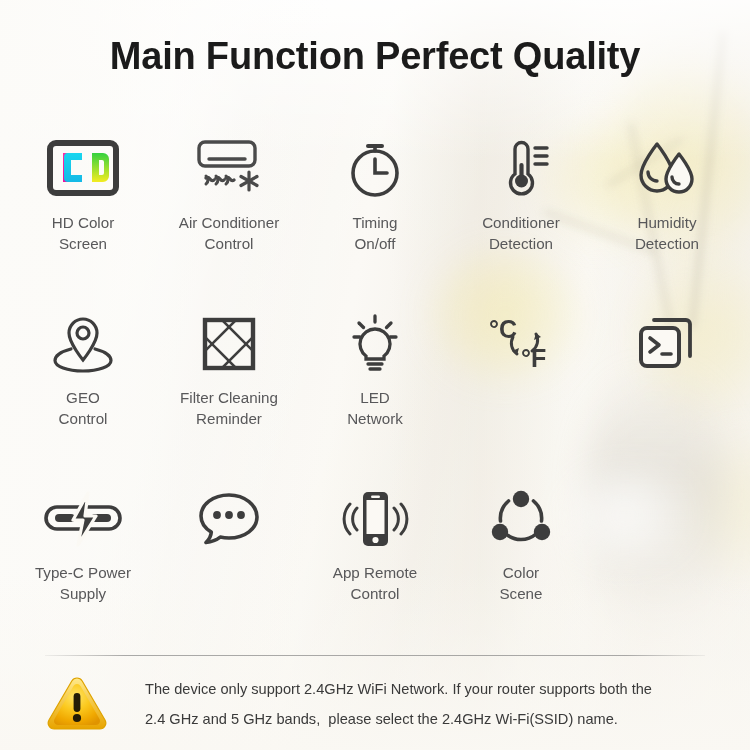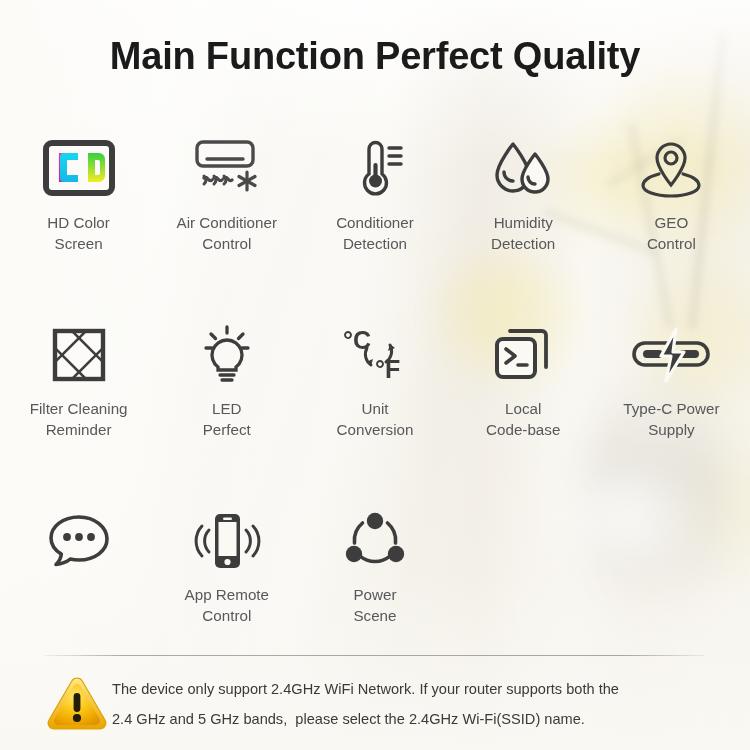--- a/index.html
+++ b/index.html
@@ -71,21 +71,20 @@
     font-weight:600;
     color:#1b1b1b;
     letter-spacing:-.2px;
   }
 
   .grid{
     position:absolute;top:128px;left:10px;width:730px;
     display:grid;
     grid-template-columns:repeat(5,1fr);
     grid-auto-rows:175px;
-    gap:11px;
   }
   .cell{
     display:flex;flex-direction:column;align-items:center;
     padding-top:4px;
   }
   .ico{
     height:74px;width:100%;
     display:flex;align-items:center;justify-content:center;
   }
   .cap{
@@ -98,21 +97,21 @@
     white-space:pre-line;
   }
 
   .divider{
     position:absolute;left:45px;top:655px;width:660px;height:1px;
     background:linear-gradient(90deg,rgba(150,150,150,.12),rgba(120,120,120,.62) 12%,rgba(120,120,120,.62) 88%,rgba(150,150,150,.12));
   }
 
   .footer{
     position:absolute;left:45px;top:672px;width:665px;
-    display:flex;align-items:flex-start;gap:3px;
+    display:flex;align-items:flex-start;gap:36px;
   }
   .warn-wrap{flex:0 0 auto;padding-top:2px;}
   .foot-txt{
     font-size:14.6px;line-height:30px;color:#3a3a3a;
     padding-top:2px;
   }
   .foot-txt div{white-space:pre;}
   svg{display:block;overflow:visible;}
 </style>
 </head>
@@ -192,20 +191,34 @@
                 <line x1="54" y1="38.5" x2="70" y2="47.5"></line>
                 <line x1="70" y1="38.5" x2="54" y2="47.5"></line>
               </g>
             </g>
           </svg>
         </div>
         <div class="cap">Air Conditioner
 Control</div>
       </div>
 
+      <div class="cell">
+        <div class="ico">
+          <svg width="62" height="64" viewBox="0 0 62 64">
+            <g fill="none" stroke="#3d3d3d" stroke-width="3.6" stroke-linecap="round">
+              <circle cx="31" cy="36" r="22"></circle>
+              <line x1="24" y1="9" x2="38" y2="9" stroke-width="4"></line>
+              <line x1="31" y1="9" x2="31" y2="14"></line>
+              <path d="M31 22 v14 h12"></path>
+            </g>
+          </svg>
+        </div>
+        <div class="cap">Timing
+On/off</div>
+      </div>
 
       <div class="cell">
         <div class="ico">
           <svg width="60" height="64" viewBox="0 0 60 64">
             <g fill="none" stroke="#3d3d3d" stroke-width="3.4" stroke-linecap="round">
               <path d="M24 37 V12 a6.5 6.5 0 0 1 13 0 V37 a11 11 0 1 1 -13 0 z"></path>
               <line x1="44" y1="11" x2="56" y2="11"></line>
               <line x1="44" y1="19" x2="56" y2="19"></line>
               <line x1="44" y1="27" x2="56" y2="27"></line>
             </g>
@@ -279,53 +292,49 @@
               <line x1="29" y1="56" x2="39" y2="56"></line>
               <line x1="34" y1="3" x2="34" y2="9"></line>
               <line x1="13" y1="24" x2="19" y2="24"></line>
               <line x1="49" y1="24" x2="55" y2="24"></line>
               <line x1="18" y1="10" x2="22.5" y2="14.5"></line>
               <line x1="50" y1="10" x2="45.5" y2="14.5"></line>
             </g>
           </svg>
         </div>
         <div class="cap">LED
-Perfect</div>
+Network</div>
       </div>
 
       <div class="cell">
         <div class="ico">
           <svg width="72" height="62" viewBox="0 0 72 62">
             <text x="4" y="25" font-family="Liberation Sans, sans-serif" font-size="25" font-weight="700" fill="#3d3d3d">°C</text>
             <text x="36" y="54" font-family="Liberation Sans, sans-serif" font-size="25" font-weight="700" fill="#3d3d3d">°F</text>
             <g fill="none" stroke="#3d3d3d" stroke-width="3" stroke-linecap="round">
               <path d="M47 38 a13 13 0 0 0 4 -17"></path>
               <path d="M28 24 a13 13 0 0 0 4 17"></path>
             </g>
             <path d="M51 20 l5 4 l-7 3 z" fill="#3d3d3d"></path>
             <path d="M32 42 l-5 -4 l7 -3 z" fill="#3d3d3d"></path>
           </svg>
         </div>
-        <div class="cap">Unit
-Conversion</div>
       </div>
 
       <div class="cell">
         <div class="ico">
           <svg width="62" height="60" viewBox="0 0 62 60">
             <g fill="none" stroke="#3d3d3d" stroke-linecap="round" stroke-linejoin="round">
               <path d="M18 6 h32 a4 4 0 0 1 4 4 v32" stroke-width="3.8"></path>
               <rect x="5" y="14" width="38" height="38" rx="6" stroke-width="4" fill="#fbf9f4"></rect>
               <path d="M14 24 l9 7 l-9 7" stroke-width="3.6"></path>
               <line x1="26" y1="40" x2="35" y2="40" stroke-width="3.6"></line>
             </g>
           </svg>
         </div>
-        <div class="cap">Local
-Code-base</div>
       </div>
 
       <div class="cell">
         <div class="ico">
           <svg width="86" height="56" viewBox="0 0 86 56">
             <g fill="none" stroke="#3d3d3d" stroke-width="3.6">
               <rect x="6" y="16" width="74" height="22" rx="11"></rect>
             </g>
             <rect x="15" y="23" width="20" height="8" rx="4" fill="#3d3d3d"></rect>
             <rect x="51" y="23" width="20" height="8" rx="4" fill="#3d3d3d"></rect>
@@ -372,21 +381,21 @@
             <g fill="none" stroke="#3d3d3d" stroke-width="3.6" stroke-linecap="round">
               <path d="M19.5 13 A23 23 0 0 0 11.5 33"></path>
               <path d="M44.5 13 A23 23 0 0 1 52.5 33"></path>
               <path d="M17 46 A23 23 0 0 0 47 46"></path>
             </g>
             <circle cx="32" cy="11" r="8.2" fill="#3d3d3d"></circle>
             <circle cx="11" cy="44" r="8.2" fill="#3d3d3d"></circle>
             <circle cx="53" cy="44" r="8.2" fill="#3d3d3d"></circle>
           </svg>
         </div>
-        <div class="cap">Power
+        <div class="cap">Color
 Scene</div>
       </div>
 
     </div>
 
     <div class="divider"></div>
 
     <div class="footer">
       <div class="warn-wrap">
         <svg width="64" height="60" viewBox="0 0 64 60">

